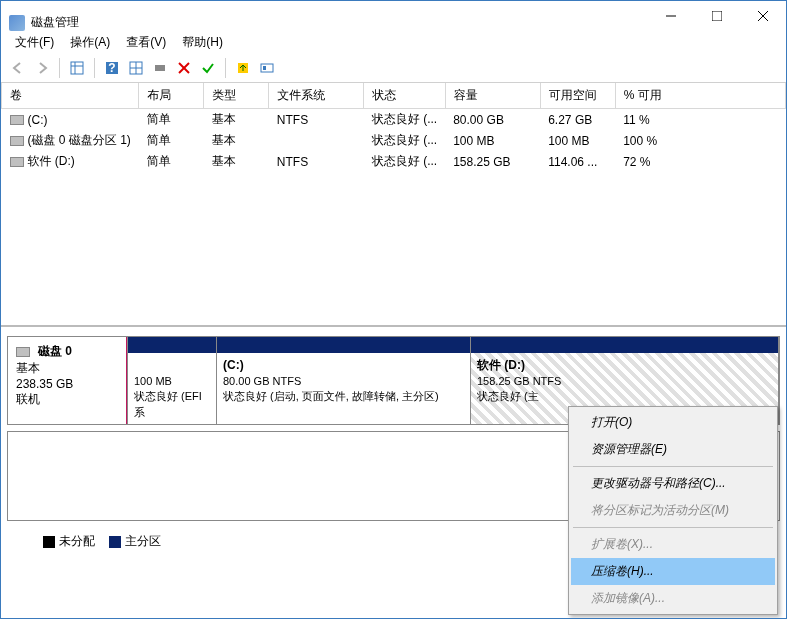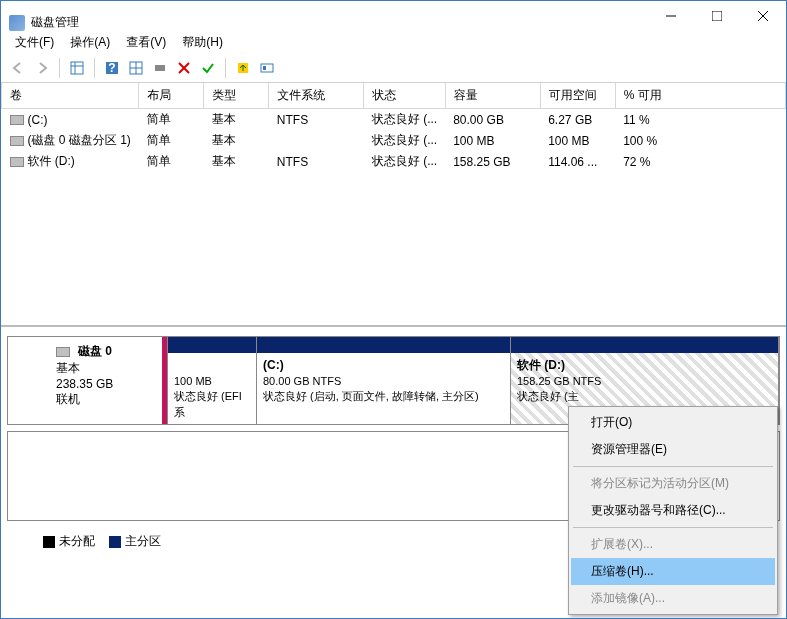--- a/index.html
+++ b/index.html
@@ -15,30 +15,30 @@
 .tb { width: 22px; height: 22px; display: flex; align-items: center; justify-content: center; cursor: default; }
 .tb.disabled { opacity: 0.4; }
 .tb-sep { width: 1px; height: 20px; background: #d0d0d0; margin: 0 4px; }
 .vol-table { width: 100%; border-collapse: collapse; }
 .vol-table th { text-align: left; font-weight: normal; padding: 4px 8px; background: #fff; border: 1px solid #d8d8d8; border-top: none; }
 .vol-table td { padding: 2px 8px; white-space: nowrap; }
 .vol-icon { display:inline-block; width:14px; height:10px; background:#c0c0c0; border:1px solid #888; vertical-align:middle; margin-right:4px; }
 .top-pane { height: 244px; overflow: auto; border-bottom: 2px solid #bbb; }
 .bottom-pane { border-top: 3px solid #fff; }
 .disk-row { display:flex; border:1px solid #888; margin:6px; }
-.disk-label { width:120px; padding:6px 8px; border-right:6px solid #be185d;margin-left:40px; }
+.disk-label { width:120px; padding:6px 8px; border-right:2px solid #be185d; }
 .disk-parts { flex:1; display:flex; }
 .part { border:1px solid #888; margin:-1px 0 -1px -1px; display:flex; flex-direction:column; }
 .part-hdr { height:16px; background:#0a246a; }
 .part-body { padding:4px 6px; flex:1; font-size:11px; line-height:1.4; }
 .part.selected .part-body { background: repeating-linear-gradient(45deg,#fff,#fff 4px,#e0e0e0 4px,#e0e0e0 8px); }
 .legend { padding:6px 10px; display:flex; gap:14px; align-items:center;margin-left:32px; }
 .swatch { width:12px; height:12px; display:inline-block; vertical-align:middle; margin-right:4px; }
 .context-menu { position:absolute; right:8px; top:405px; width:210px; background:#f0f0f0; border:1px solid #a0a0a0; box-shadow:2px 2px 4px rgba(0,0,0,.3); padding:2px; z-index:100; }
-.cm-item { padding:5px 20px; cursor:default; }
+.cm-item { padding:5px 20px; cursor:default;font-style:italic; }
 .cm-item.disabled { color:#888; }
 .cm-item.highlight { background:#91c9f7; }
 .cm-sep { height:1px; background:#c0c0c0; margin:3px 2px; }
 .watermark { position:absolute; right:10px; bottom:10px; font-size:16px; font-weight:bold; color:#1a5fb4; display:flex; align-items:center; gap:4px; }
 .watermark .globe { width:40px; height:40px; border-radius:50%; background:radial-gradient(circle at 30% 30%,#6ab7ff,#0a5cb8); position:relative; }
 </style>
 </head>
 <body>
 
 <div class="titlebar">
@@ -214,22 +214,22 @@
   <div class="legend">
     <span><span class="swatch" style="background:#000"></span><span>未分配</span></span>
     <span><span class="swatch" style="background:#0a246a"></span><span>主分区</span></span>
   </div>
 </div>
 
 <div class="context-menu">
   <div class="cm-item">打开(O)</div>
   <div class="cm-item">资源管理器(E)</div>
   <div class="cm-sep"></div>
+  <div class="cm-item">更改驱动器号和路径(C)...</div>
   <div class="cm-item disabled">将分区标记为活动分区(M)</div>
-  <div class="cm-item">更改驱动器号和路径(C)...</div>
   <div class="cm-sep"></div>
   <div class="cm-item disabled">扩展卷(X)...</div>
   <div class="cm-item highlight">压缩卷(H)...</div>
   <div class="cm-item disabled">添加镜像(A)...</div>
 
 </div>
 
 <div class="watermark">
   <div class="globe"></div>
   <div>

